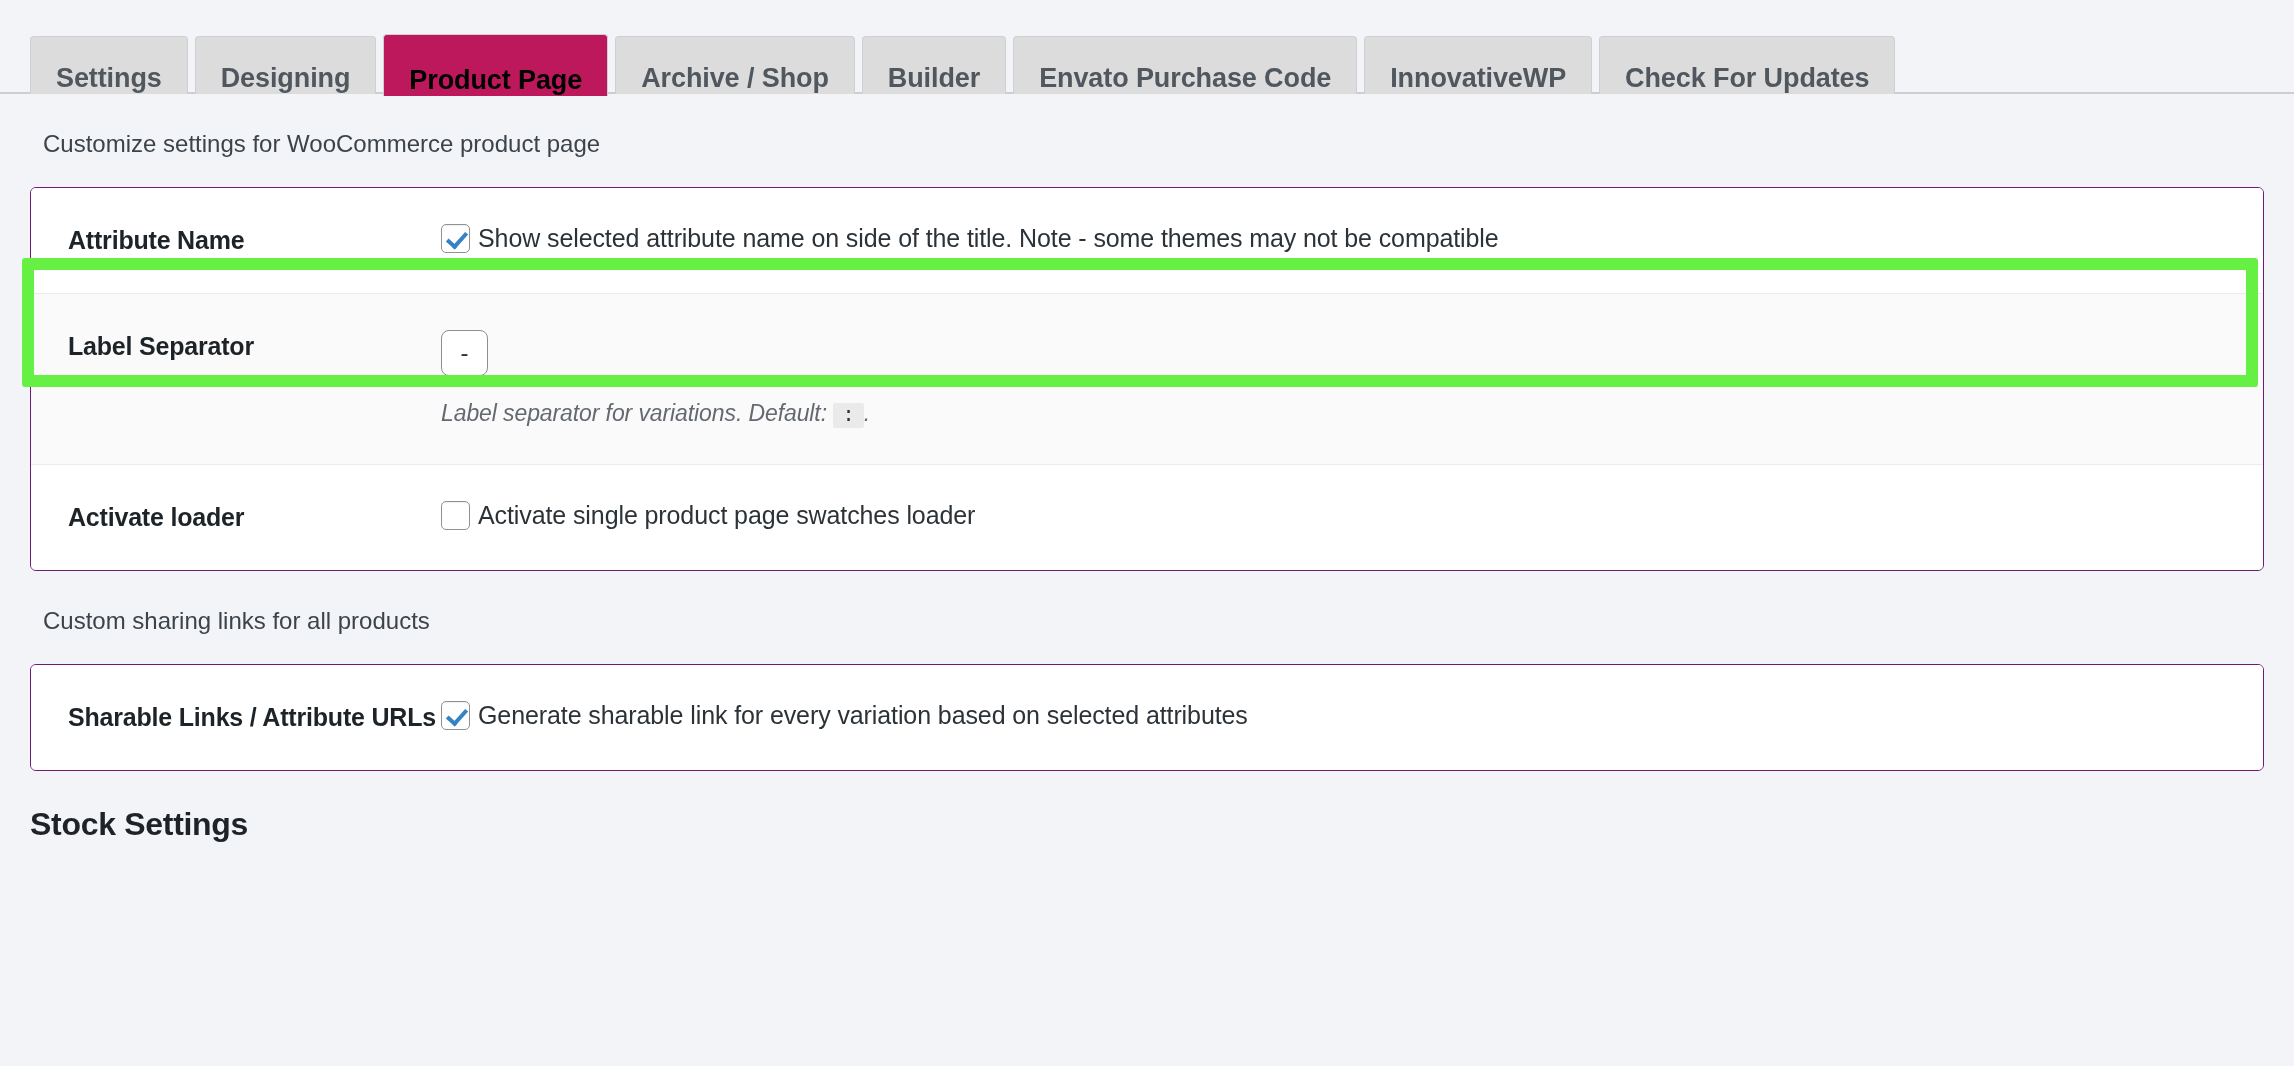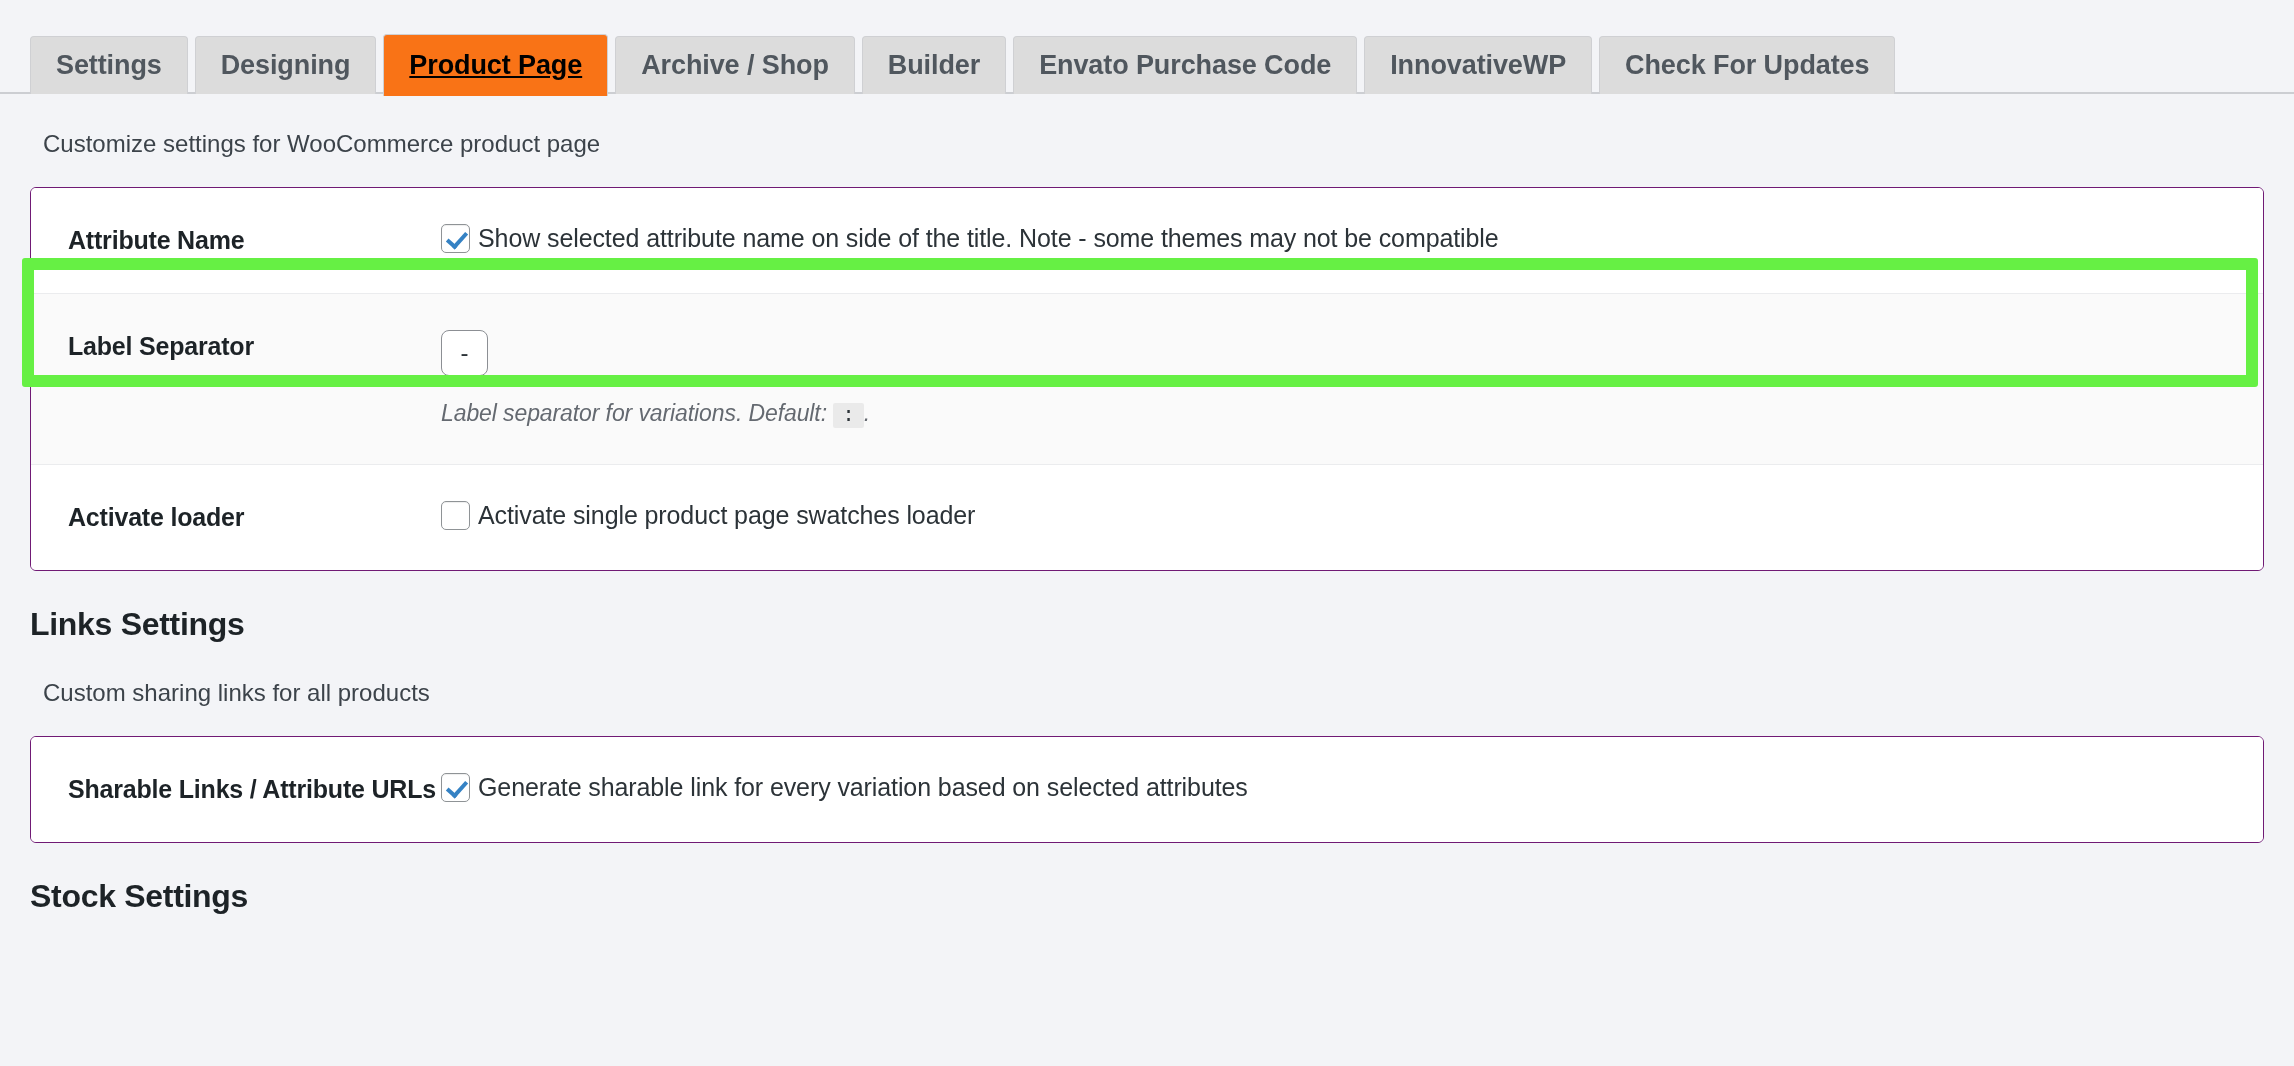--- a/index.html
+++ b/index.html
@@ -27,39 +27,38 @@
     left: 0; right: 0; bottom: 0;
     height: 2px;
     background: #ccced2;
   }
   .tab {
     position: relative;
     z-index: 2;
     height: 58px;
     padding: 0 25px;
     display: flex;
-    align-items: center;
+    align-items: flex-end;
     justify-content: center;
     background: #dcdcdc;
     border: 1px solid #cfd0d3;
     border-bottom: none;
     border-radius: 4px 4px 0 0;
     font-size: 27px;
     font-weight: bold;
     color: #50575e;
     white-space: nowrap;
     letter-spacing: -0.1px;
   }
   .tab.active {
-    background: #f97316;
+    background: #be185d;
     border-color: #cfd0d3;
     color: #000;
     height: 62px;
     margin-bottom: -2px;
-    text-decoration: underline;
   }
 
   
   .content { padding: 0 30px; }
 
   .section-title {
     font-size: 32px;
     font-weight: bold;
     color: #1d2327;
     letter-spacing: -0.3px;
@@ -239,21 +238,20 @@
       <div class="row-field">
         <label class="check-line">
           <span class="checkbox"></span>
           <span class="check-text">Activate single product page swatches loader</span>
         </label>
       </div>
     </div>
 
   </div>
 
-  <h2 class="section-title">Links Settings</h2>
   <p class="section-desc">Custom sharing links for all products</p>
 
   <div class="card">
     <div class="row">
       <div class="row-label">Sharable Links / Attribute URLs</div>
       <div class="row-field">
         <label class="check-line">
           <span class="checkbox checked"></span>
           <span class="check-text">Generate sharable link for every variation based on selected attributes</span>
         </label>

